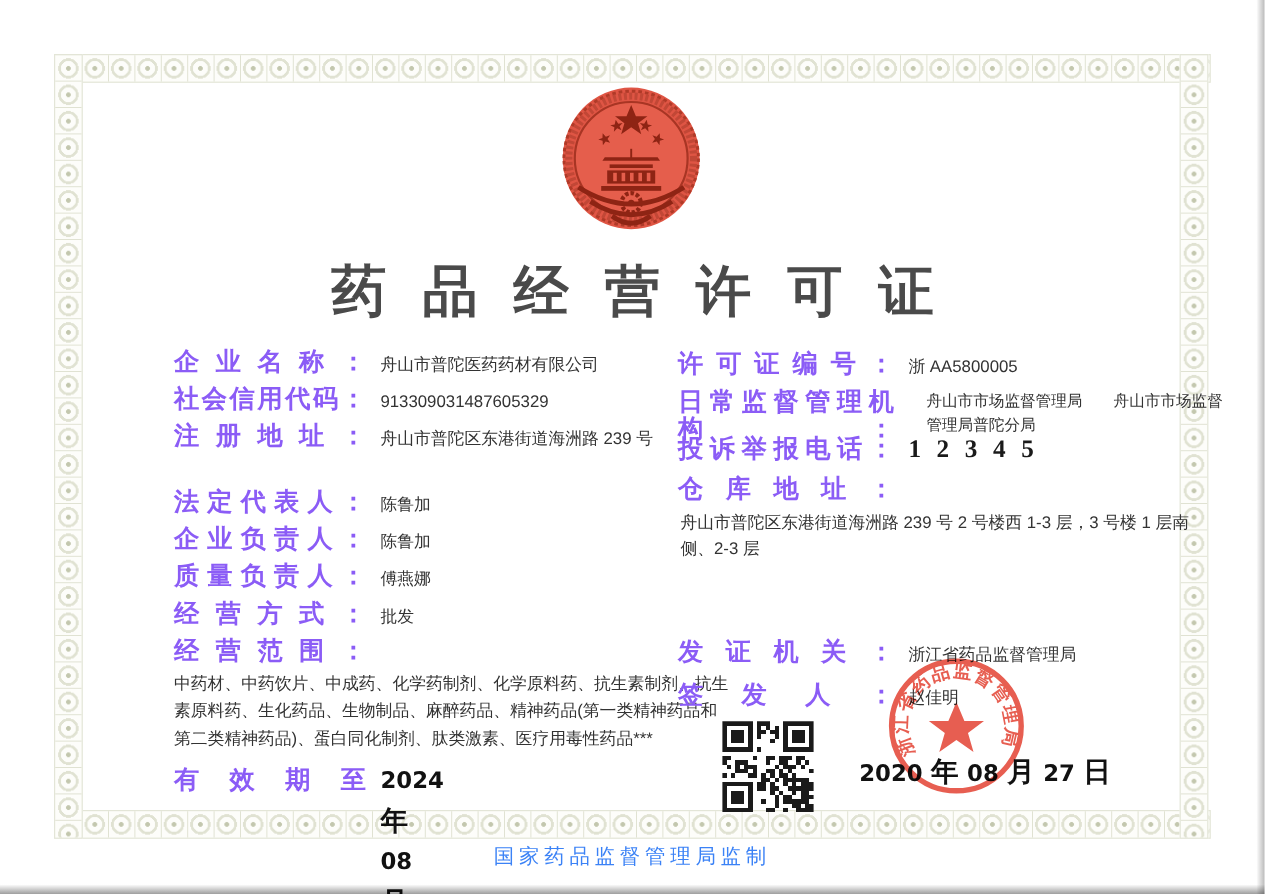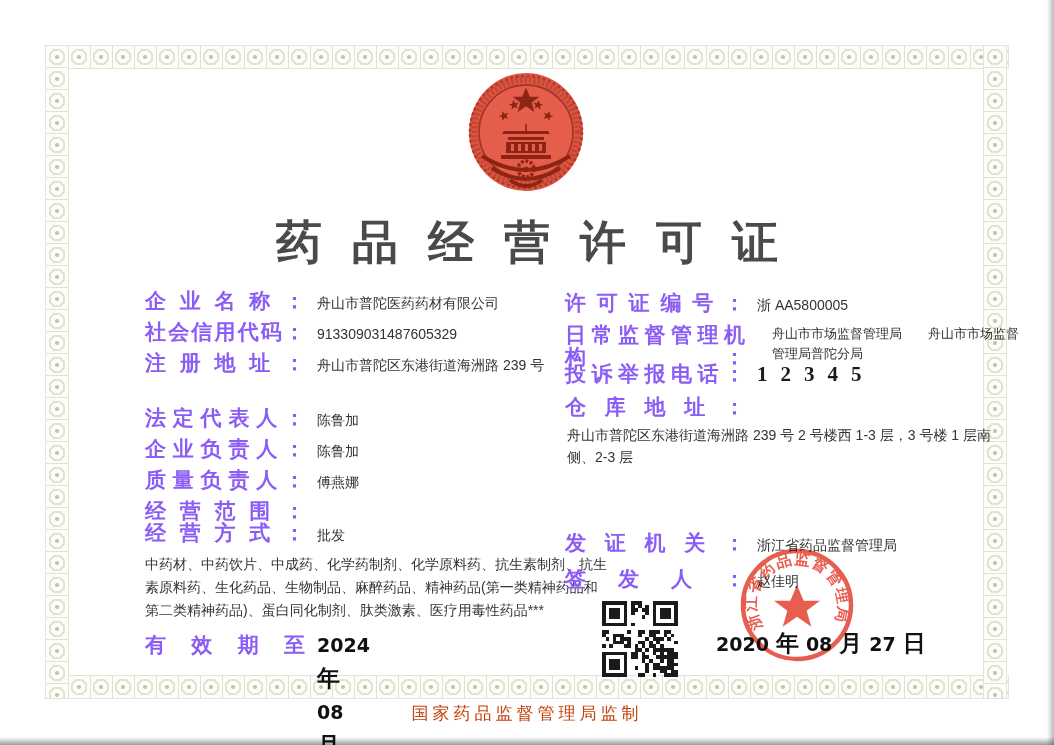--- a/index.html
+++ b/index.html
@@ -55,21 +55,21 @@
   .valid-row{display:flex;align-items:baseline;margin-top:12px;}
   .valid-row .date{margin-left:12px;flex-direction:column;}
 
   .qr{position:absolute;left:602px;top:601px;width:76px;height:76px;}
   .issue-date{position:absolute;left:716px;top:628px;}
   .seal{position:absolute;left:710px;top:518px;width:174px;height:174px;
         mix-blend-mode:multiply;pointer-events:none;}
 
   .footer{position:absolute;top:702px;left:0;width:100%;text-align:center;
           font-family:"Liberation Serif","DejaVu Serif",serif;font-size:17px;
-          letter-spacing:4px;color:#c2410c;}
+          letter-spacing:4px;color:#3b82f6;}
 </style>
 </head>
 <body>
 
 <div class="page">
 
   <div class="band h top"></div>
   <div class="band h bottom"></div>
   <div class="band v left"></div>
   <div class="band v right"></div>
@@ -133,26 +133,26 @@
       <span class="val">陈鲁加</span>
     </div>
     <div class="row">
       <span class="lbl">企业负责人：</span>
       <span class="val">陈鲁加</span>
     </div>
     <div class="row">
       <span class="lbl">质量负责人：</span>
       <span class="val">傅燕娜</span>
     </div>
+    <div class="row">
+      <span class="lbl">经营方式：</span>
+      <span class="val">批发</span>
+    </div>
     <div class="row" style="margin-bottom:0;">
       <span class="lbl">经营范围：</span>
-    </div>
-    <div class="row">
-      <span class="lbl">经营方式：</span>
-      <span class="val">批发</span>
     </div>
     <div class="para">中药材、中药饮片、中成药、化学药制剂、化学原料药、抗生素制剂、抗生素原料药、生化药品、生物制品、麻醉药品、精神药品(第一类精神药品和第二类精神药品)、蛋白同化制剂、肽类激素、医疗用毒性药品***</div>
     <div class="valid-row">
       <span class="lbl">有效期至</span>
       <span class="date">
         <span class="d-num">2024</span>
         <span class="d-unit">年</span>
         <span class="d-num">08</span>
         <span class="d-unit">月</span>
         <span class="d-num">15</span>

